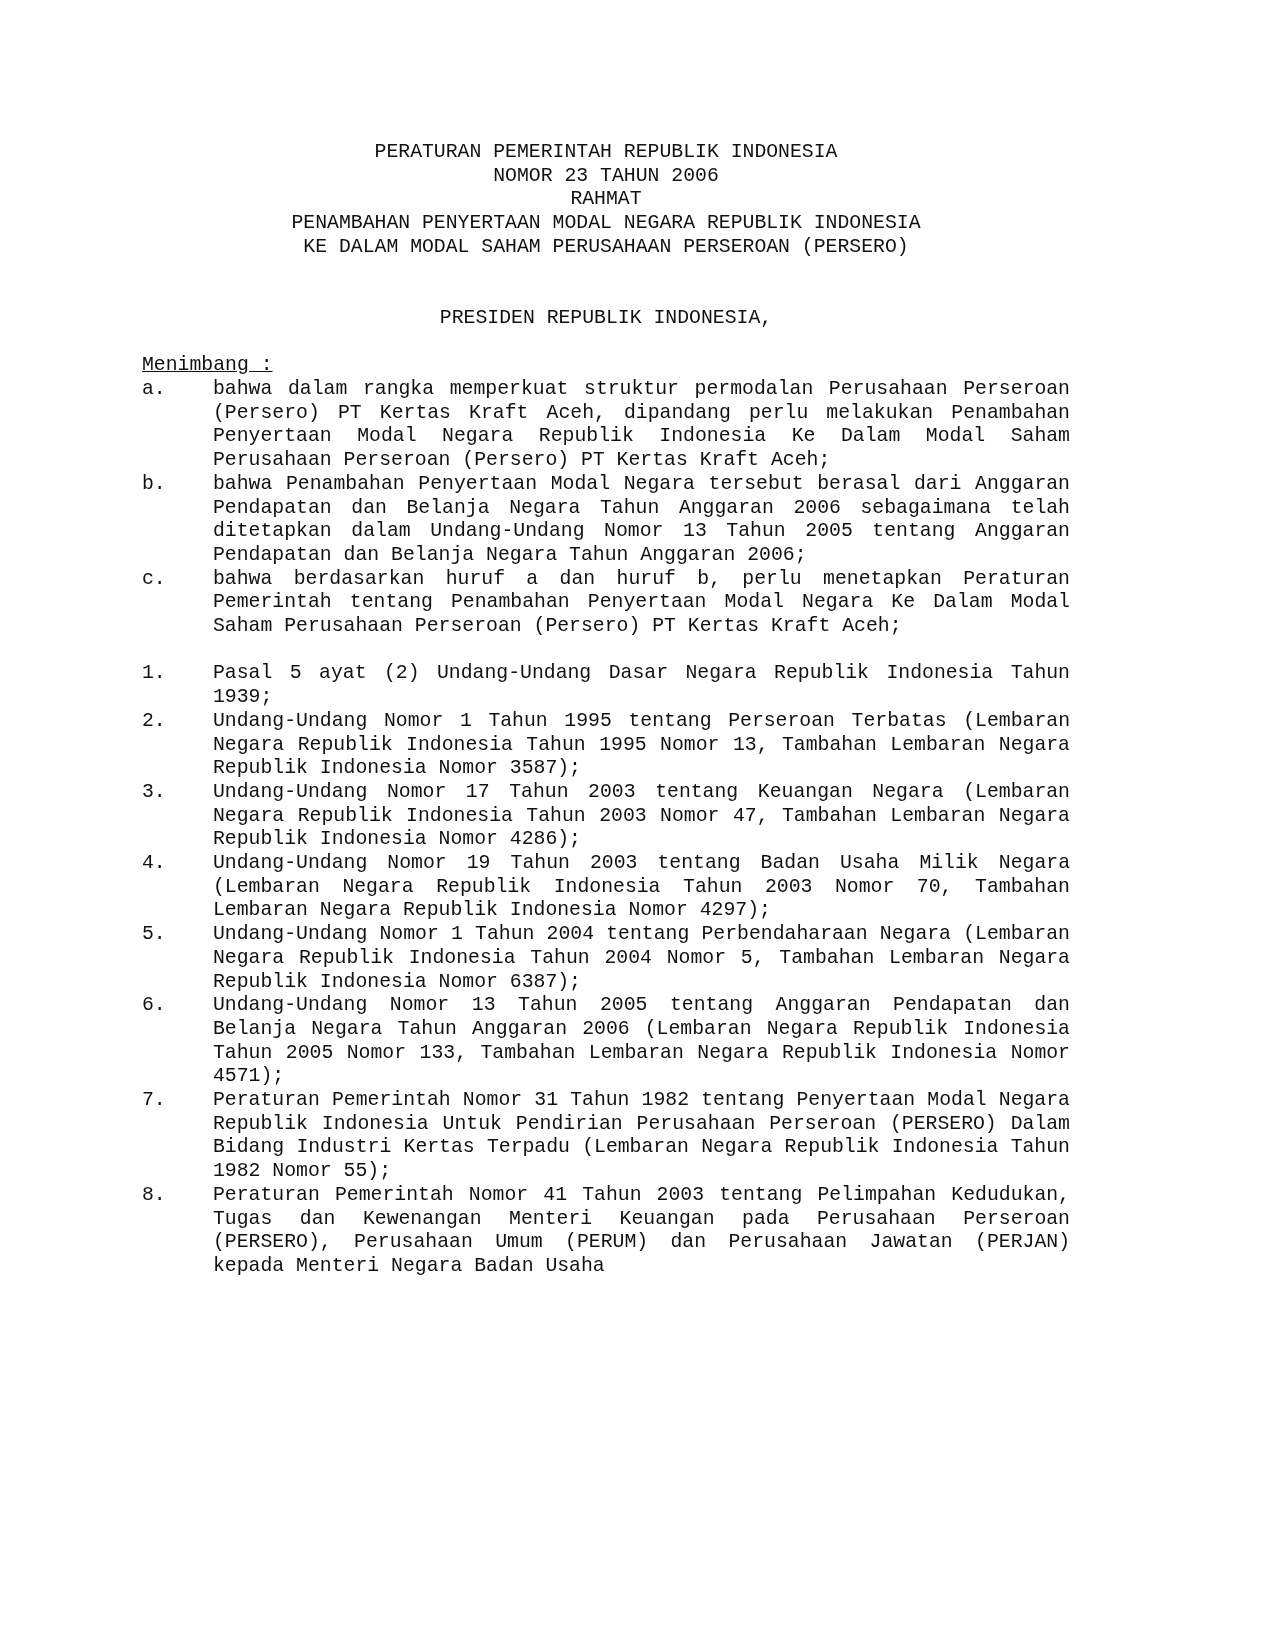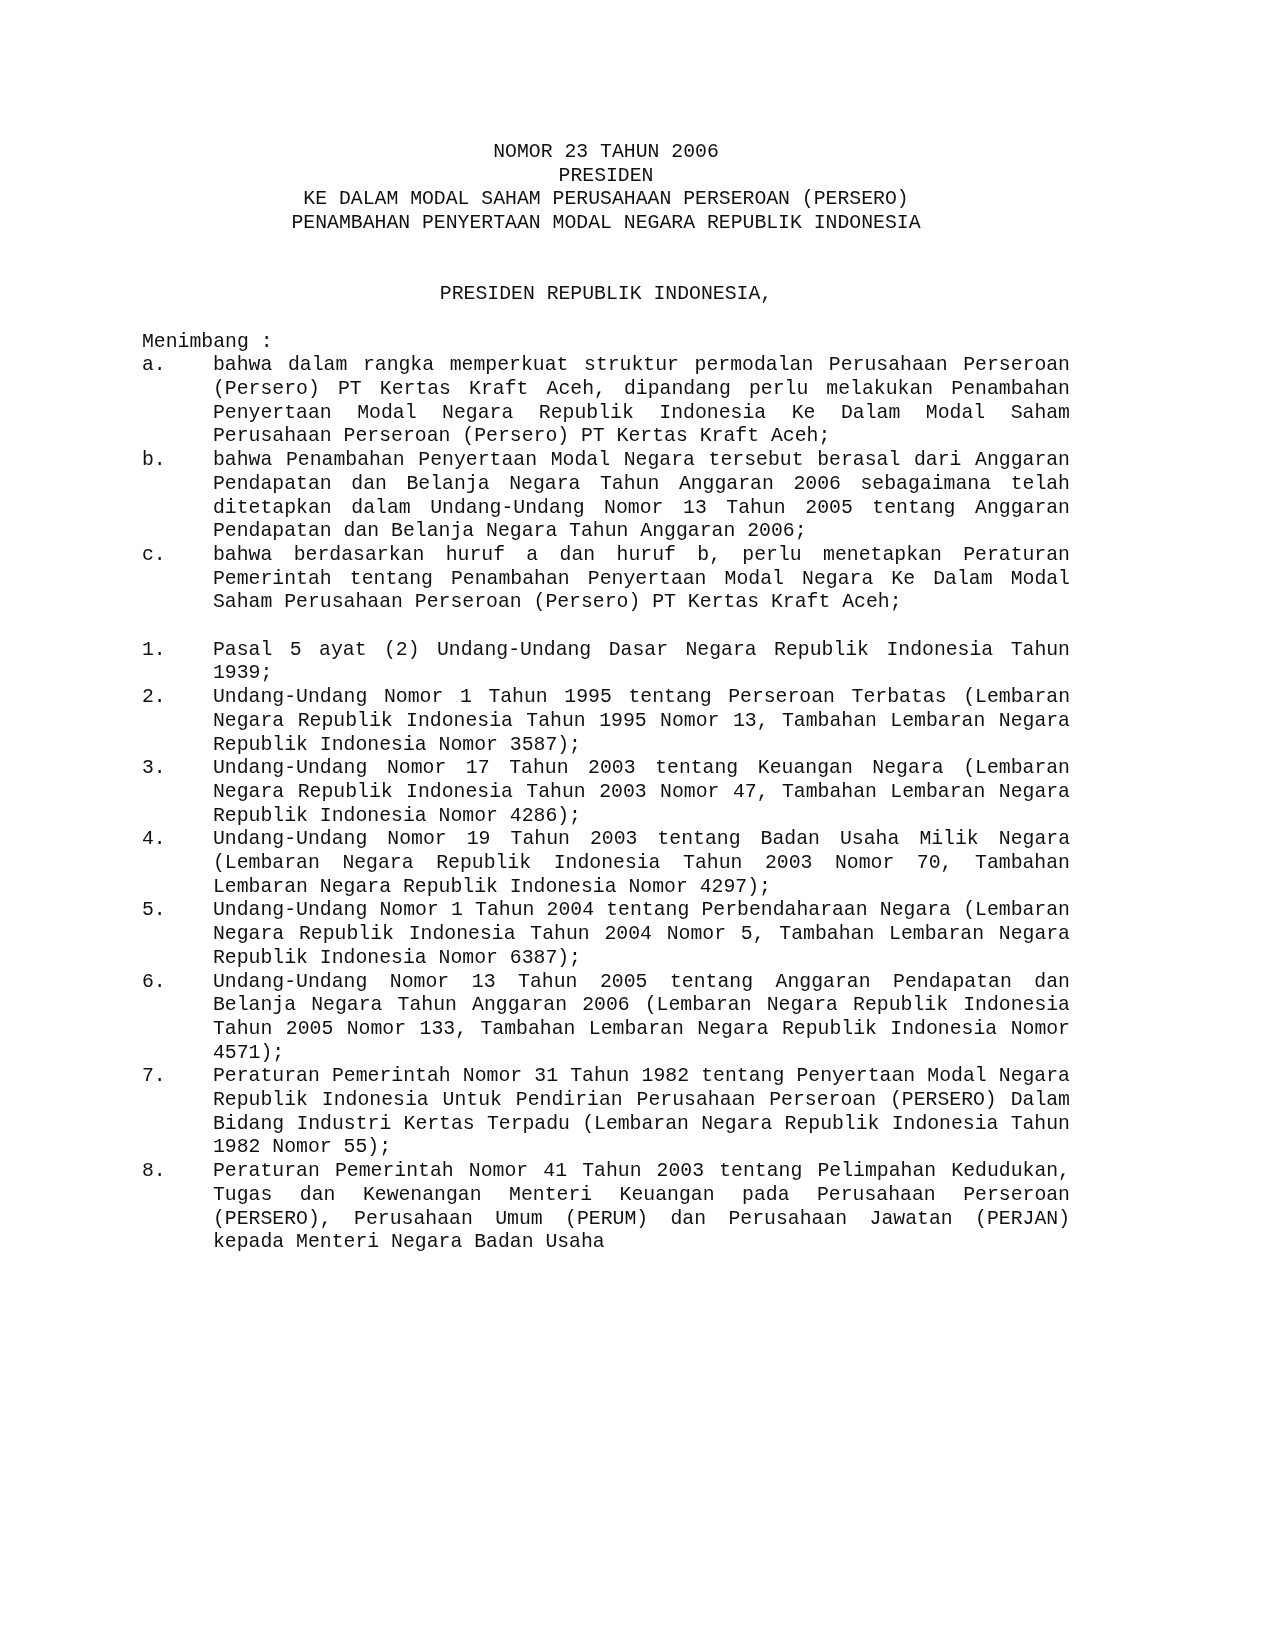--- a/index.html
+++ b/index.html
@@ -4,33 +4,34 @@
 <style>
   html, body { margin: 0; padding: 0; background: #ffffff; }
   body { width: 1275px; height: 1650px; position: relative; overflow: hidden; }
   .page {
     position: absolute; left: 142px; top: 141px; width: 928px;
     font-family: "Liberation Mono", "DejaVu Sans Mono", monospace;
     font-size: 19.8px; line-height: 23.7px; color: #111111;
   }
   .center { text-align: center; white-space: pre; }
   .gap { height: 23.7px; }
-  .heading { white-space: pre; }
+  .heading { white-space: pre; text-decoration: underline; }
   .item { display: flex; }
   .marker { width: 71px; flex: 0 0 71px; white-space: pre; }
   .body-text { flex: 1; text-align: justify; text-align-last: left; }
 </style>
 </head>
 <body>
 
 <div class="page">
+  <div class="center">PERATURAN PEMERINTAH REPUBLIK INDONESIA</div>
   <div class="center">NOMOR 23 TAHUN 2006</div>
-  <div class="center">PRESIDEN</div>
+  <div class="center">RAHMAT</div>
+  <div class="center">PENAMBAHAN PENYERTAAN MODAL NEGARA REPUBLIK INDONESIA</div>
   <div class="center">KE DALAM MODAL SAHAM PERUSAHAAN PERSEROAN (PERSERO)</div>
-  <div class="center">PENAMBAHAN PENYERTAAN MODAL NEGARA REPUBLIK INDONESIA</div>
   <div class="gap"></div>
   <div class="gap"></div>
   <div class="center">PRESIDEN REPUBLIK INDONESIA,</div>
   <div class="gap"></div>
 
   <div>
     <div class="heading">Menimbang :</div>
     <div class="item">
       <span class="marker">a.</span>
       <span class="body-text">bahwa dalam rangka memperkuat struktur permodalan Perusahaan Perseroan (Persero) PT Kertas Kraft Aceh, dipandang perlu melakukan Penambahan Penyertaan Modal Negara Republik Indonesia Ke Dalam Modal Saham Perusahaan Perseroan (Persero) PT Kertas Kraft Aceh;</span>

